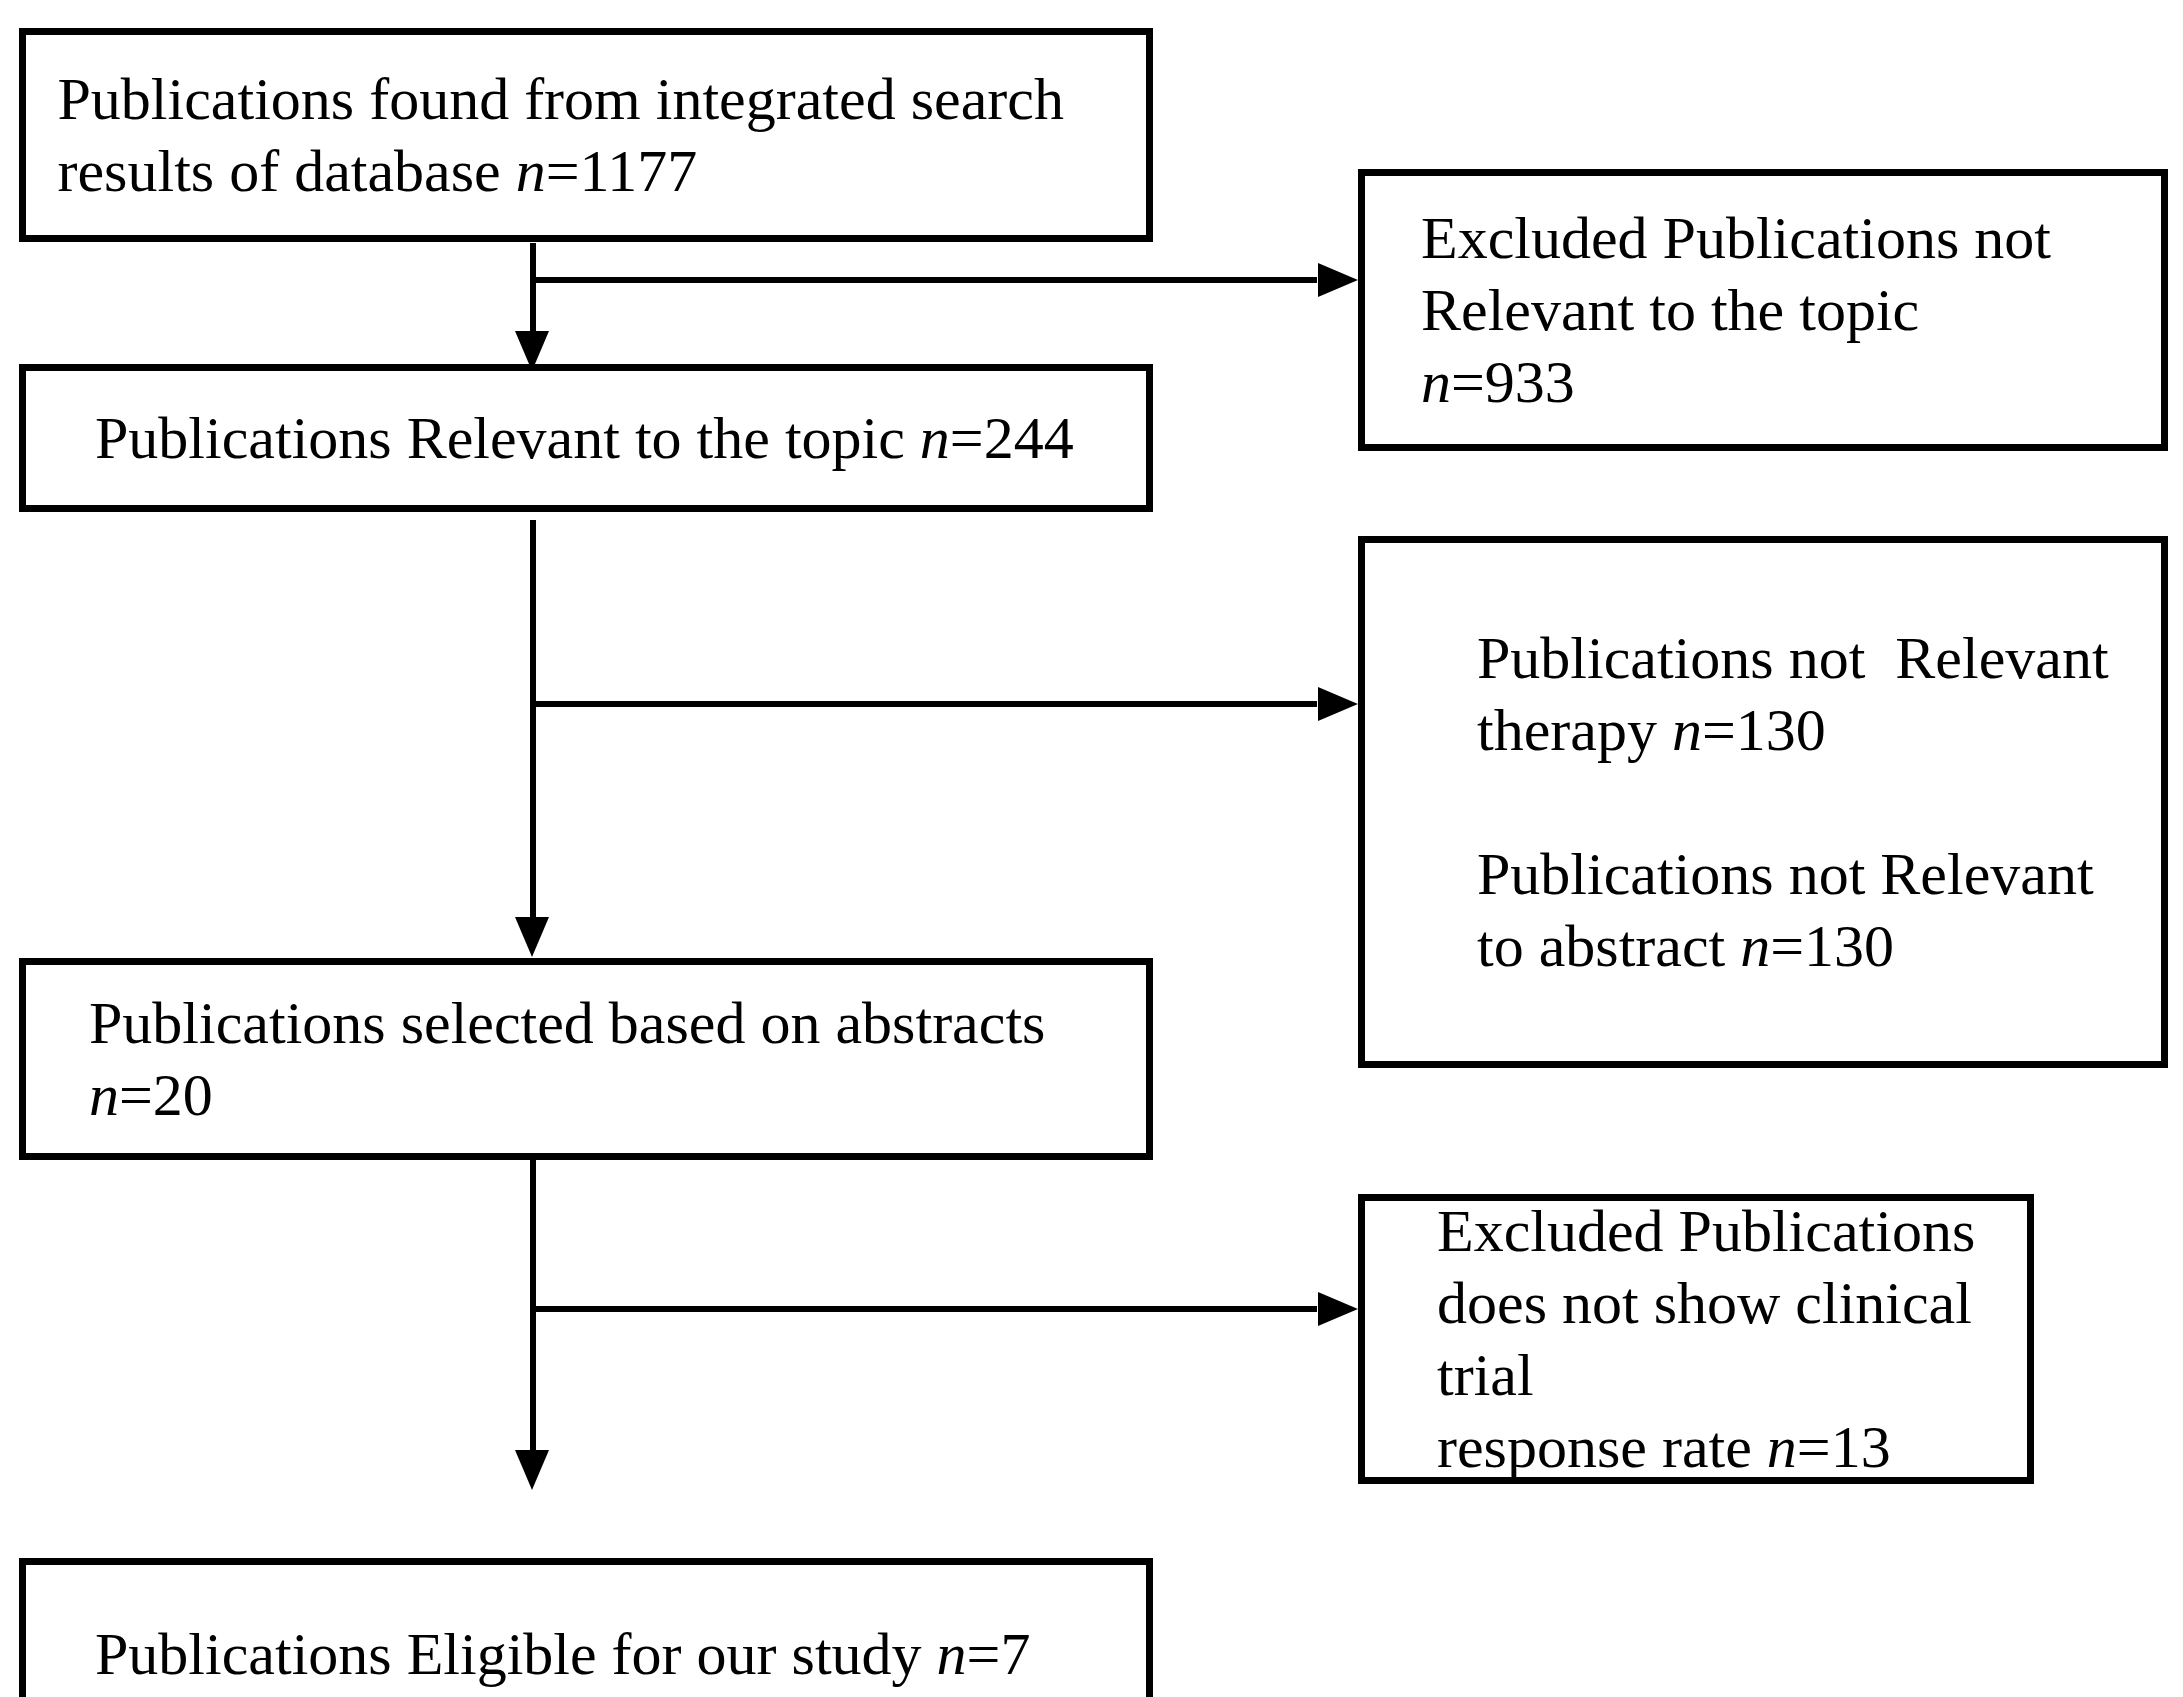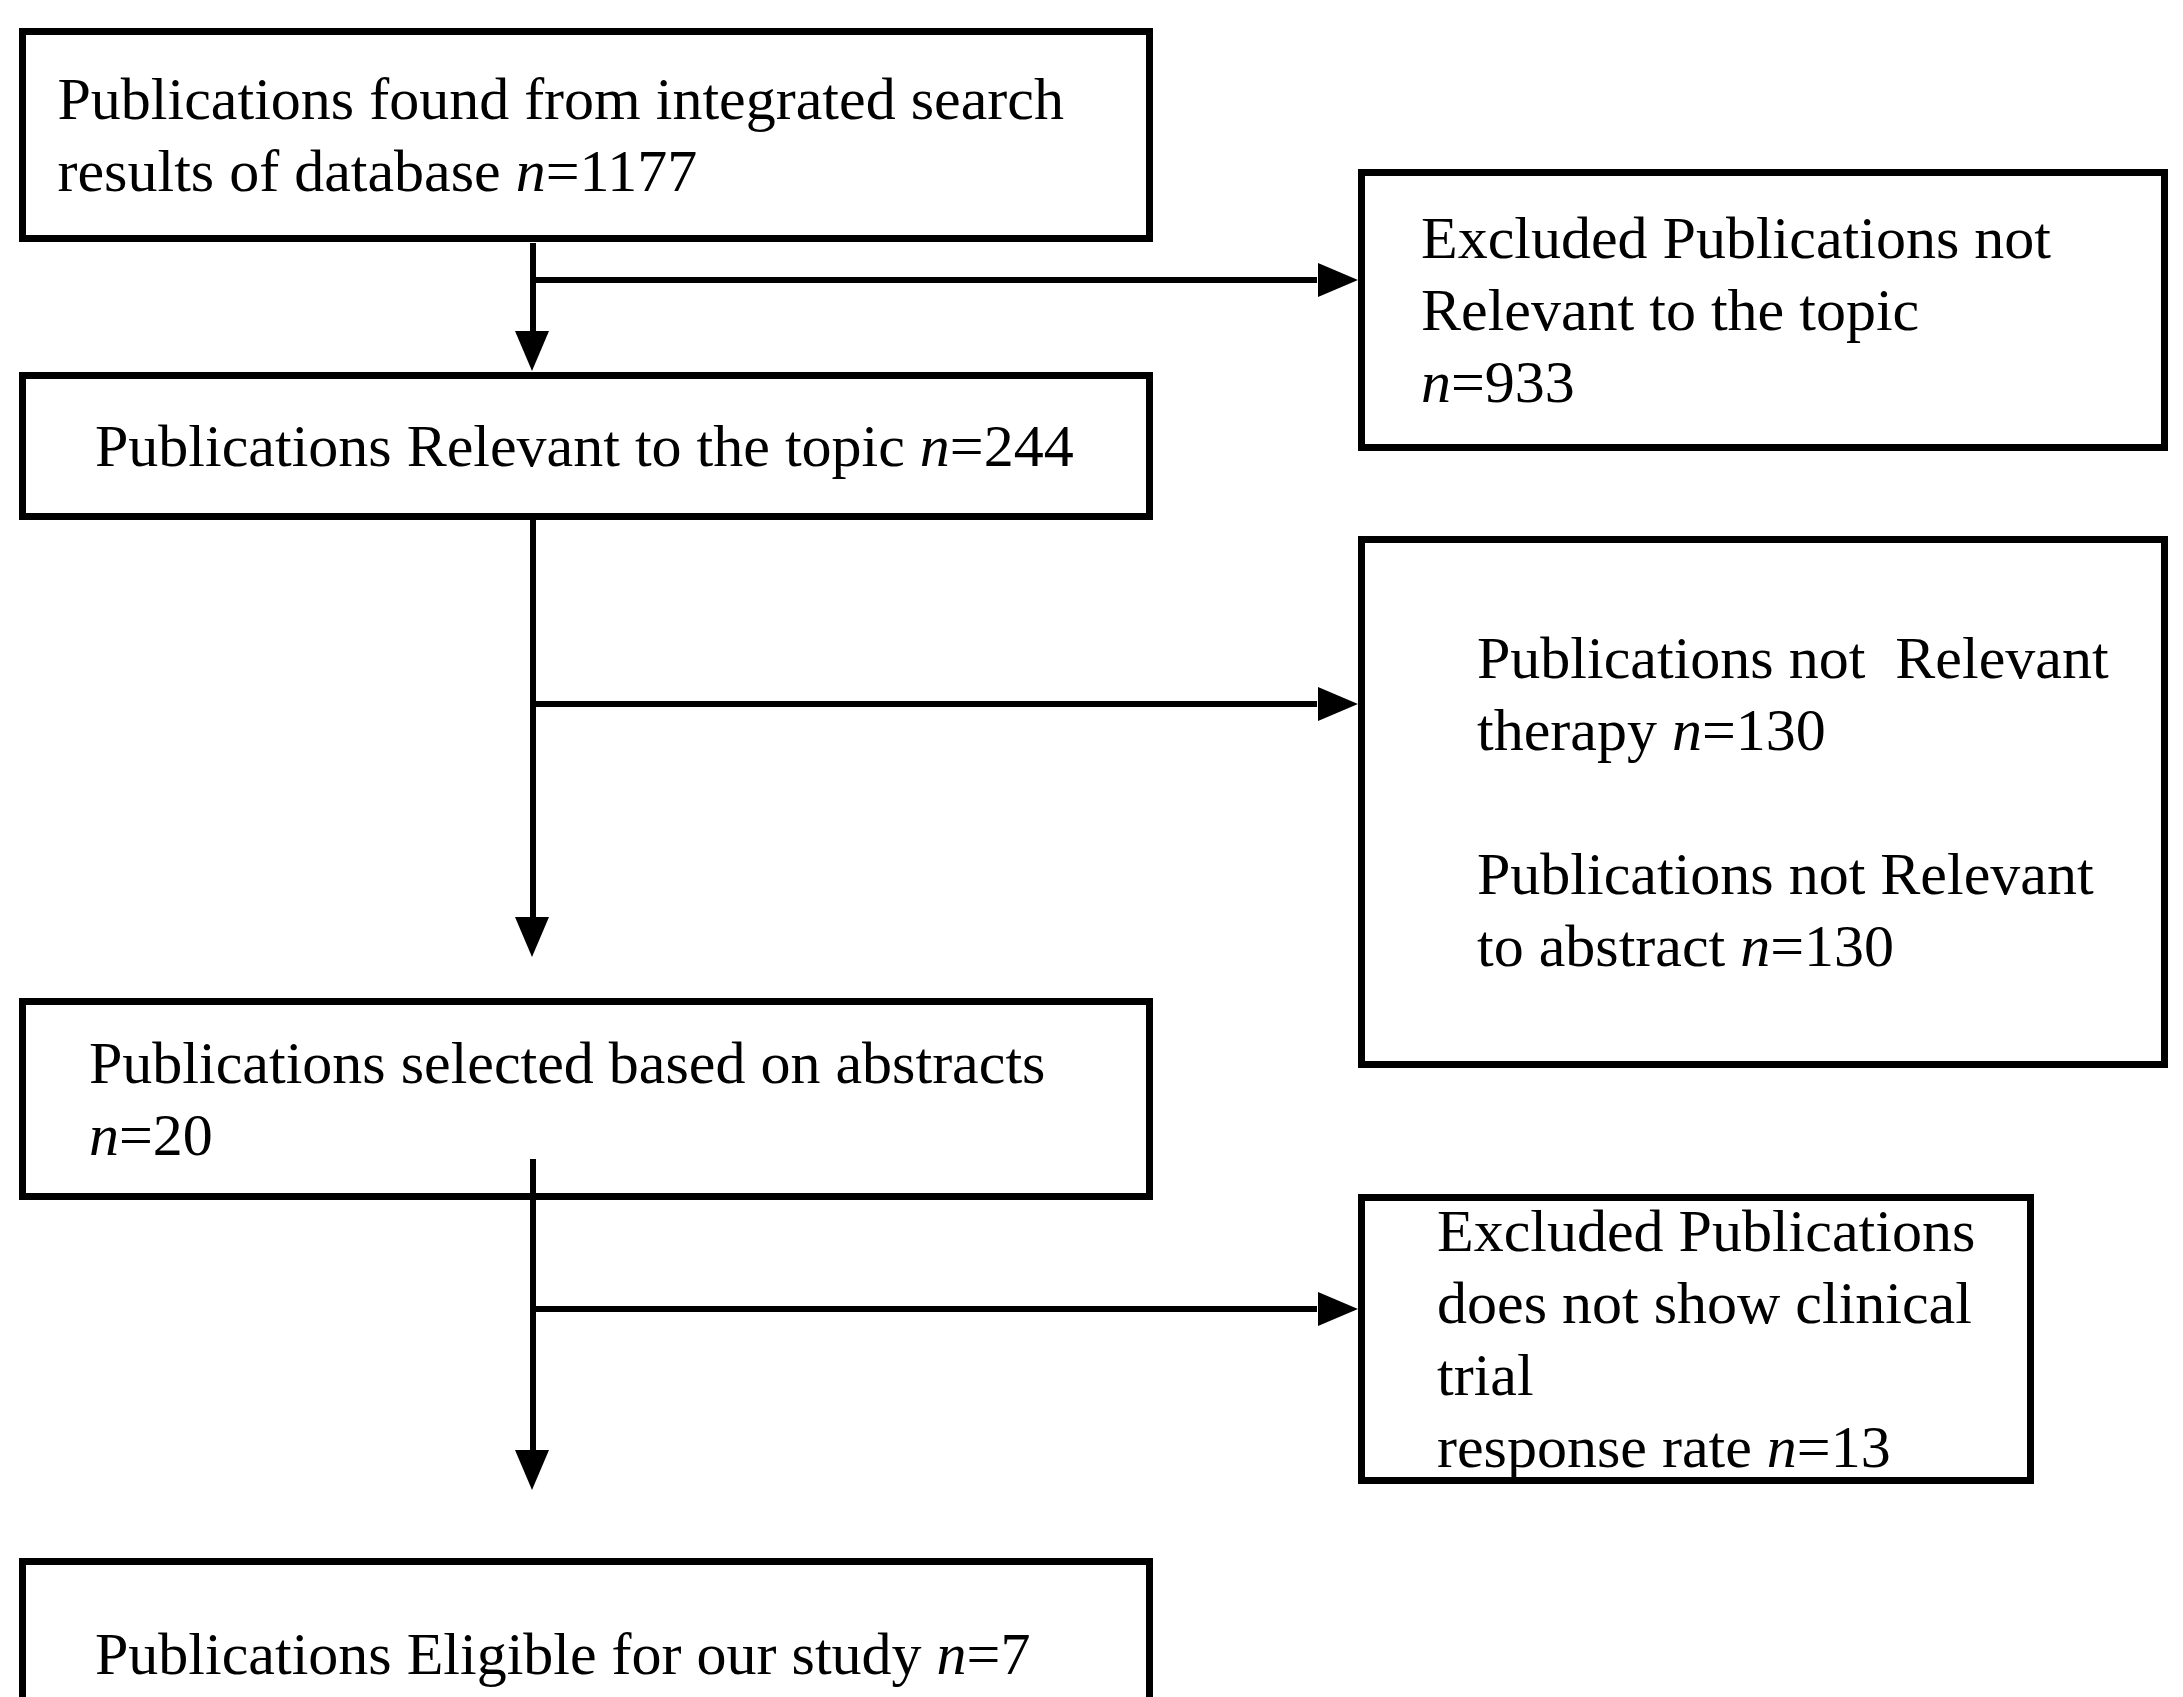--- a/index.html
+++ b/index.html
@@ -34,22 +34,22 @@
   }
   .head-right {
     position: absolute; width: 0; height: 0;
     border-top: 17px solid transparent;
     border-bottom: 17px solid transparent;
     border-left: 40px solid #000;
   }
 
   
   #box-found     { left: 19px;   top: 28px;   width: 1134px; height: 214px; padding-left: 31.5px;  }
-  #box-relevant  { left: 19px;   top: 372px;  width: 1134px; height: 148px; padding-left: 69px; padding-right: 19px; }
-  #box-abstracts { left: 19px;   top: 958px; width: 1134px; height: 202px; padding-left: 63px; padding-right: 21px; margin-top: 40px; }
+  #box-relevant  { left: 19px;   top: 364px;  width: 1134px; height: 148px; padding-left: 69px; padding-right: 19px; }
+  #box-abstracts { left: 19px;   top: 958px; width: 1134px; height: 202px; padding-left: 63px; padding-right: 21px; }
   #box-eligible  { left: 19px;   top: 1558px; width: 1134px; height: 192px; padding-left: 69px; padding-right: 19px; }
 
   
   #rbox-topic     { left: 1358px; top: 169px;  width: 810px; height: 282px; padding-left: 56px; padding-right: 19px; }
   #rbox-senolytic { left: 1358px; top: 536px;  width: 810px; height: 532px; padding-left: 112px; padding-right: 19px; }
   #rbox-response  { left: 1358px; top: 1194px; width: 676px; height: 290px; padding-left: 72px; padding-right: 19px; }
 
   
   #v1 { left: 530px; top: 243px;  width: 5.7px;  height: 91px; }
   #v1h { left: 515px; top: 331px; }

